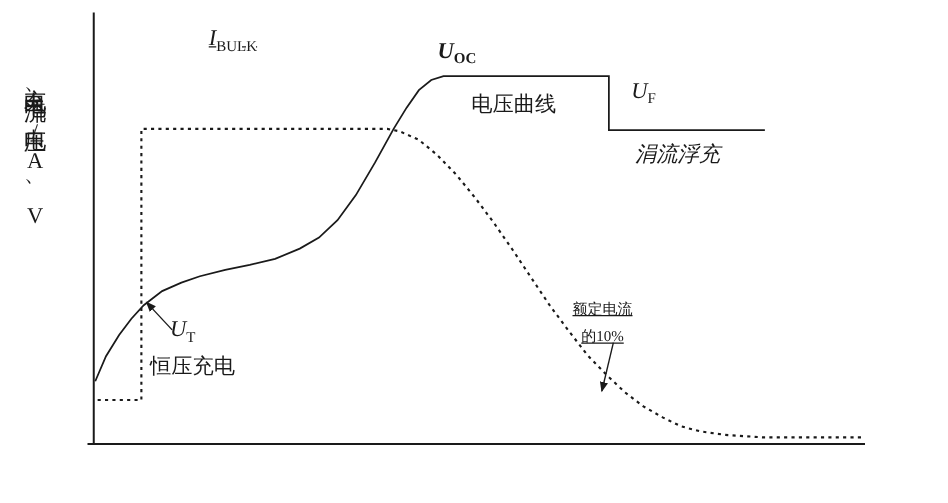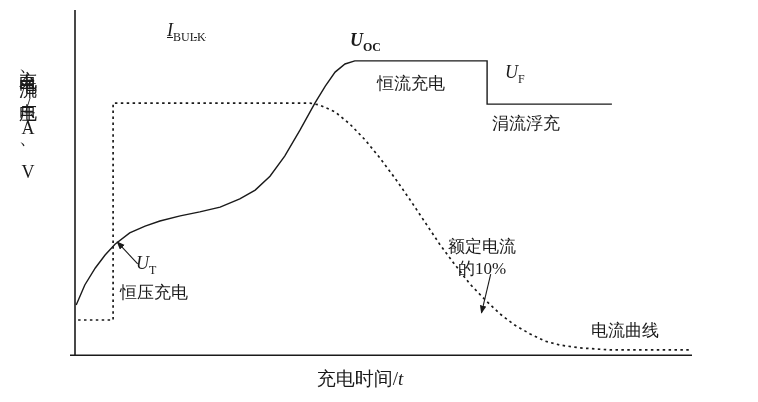--- a/index.html
+++ b/index.html
@@ -36,23 +36,24 @@
   .xlabel{
     position:absolute;
     left:55px;top:366px;width:610px;
     text-align:center;
     font-size:19px;
   }
   .rated{
     position:absolute;
     left:438px;top:236px;width:88px;
     text-align:center;
-    font-size:17px;
+    font-size:12px;
     line-height:22px;
     white-space:normal;
+    text-decoration:underline;
   }
 </style>
 </head>
 <body>
 
 <div id="figure">
 
   <svg id="plot-layer" width="758" height="402" viewBox="0 0 758 402">
     <defs>
       <marker id="ah" markerWidth="9" markerHeight="8" refX="6.5" refY="3" orient="auto">
@@ -67,30 +68,28 @@
       <line x1="490.7" y1="274.1" x2="481.5" y2="312.8" class="arrow" marker-end="url(#ah)"></line>
     </svg>
 
   <span class="ylabel">充电电流、电压/A、V</span>
 
   <span class="lbl math" style="left:167px;top:20px;text-decoration:underline;"><i>I</i><sub>BULK</sub></span>
 
 
   <span class="lbl math" style="left:350px;top:30px;font-weight:bold;"><i>U</i><sub>OC</sub></span>
 
-  <span class="lbl" style="left:377px;top:74px;">恒流充电</span>
+  <span class="lbl" style="left:377px;top:74px;">电压曲线</span>
 
   <span class="lbl math" style="left:505px;top:62px;"><i>U</i><sub>F</sub></span>
 
-  <span class="lbl" style="left:492px;top:114px;">涓流浮充</span>
+  <span class="lbl" style="left:508px;top:114px;font-style:italic;">涓流浮充</span>
 
 
   <span class="lbl math" style="left:136px;top:253px;text-align:center;"><i>U</i><sub>T</sub></span>
 
   <span class="lbl" style="left:120px;top:283px;">恒压充电</span>
 
   <span class="rated"><span>额定电流</span><br><span>的10%</span></span>
 
-  <span class="lbl" style="left:591px;top:321px;">电流曲线</span>
 
-  <span class="xlabel"><span>充电时间/</span><i>t</i></span>
 
 </div>
 
 </body></html>

